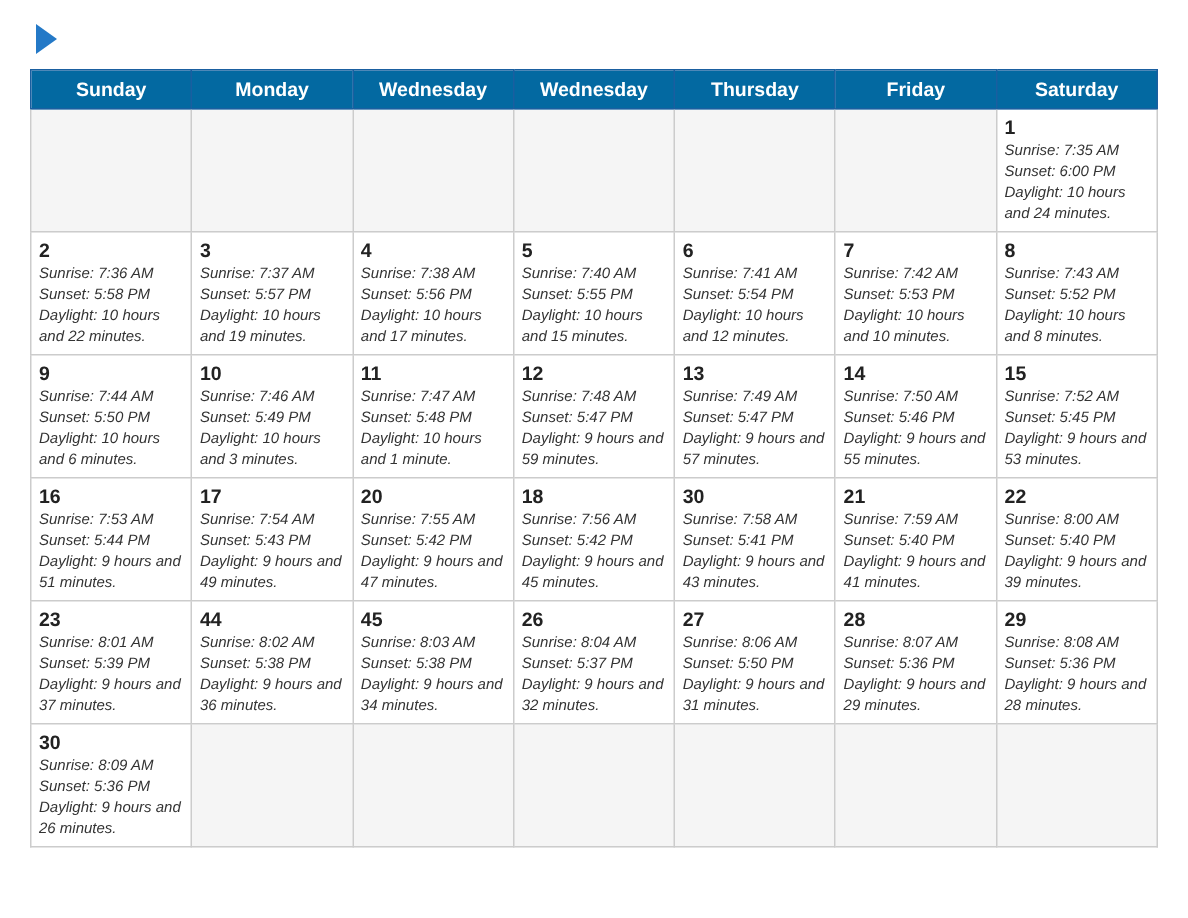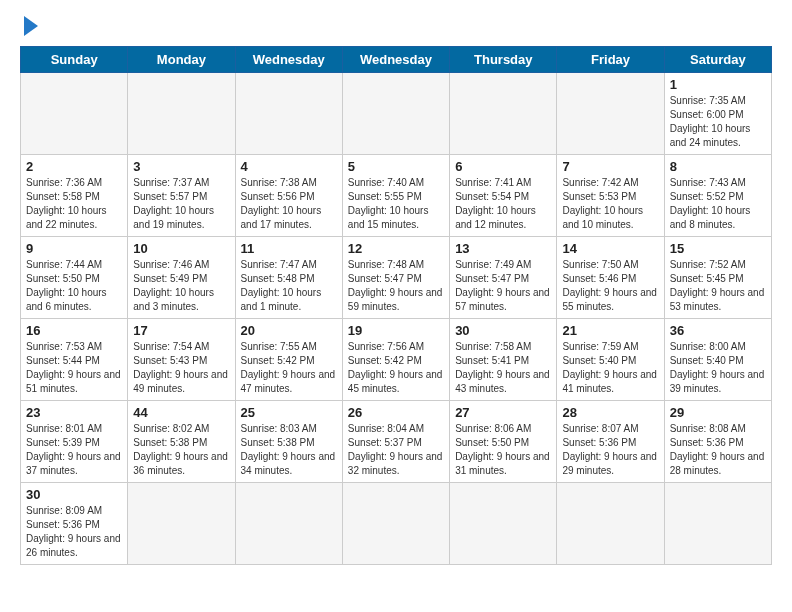--- a/index.html
+++ b/index.html
@@ -92,20 +92,21 @@
       font-size: 13px;
       font-weight: bold;
       color: #222;
       display: block;
       margin-bottom: 2px;
     }
     .day-info {
       font-size: 10px;
       line-height: 1.4;
       color: #333;
+      font-style: italic;
     }
     .last-row td {
       border-bottom: 1px solid #ccc;
     }
   </style>
 </head>
 <body>
 
 <div class="page">
   <div class="header">
@@ -250,59 +251,59 @@
 Sunset: 5:43 PM
 Daylight: 9 hours and 49 minutes.</div>
           </td>
           <td>
             <span class="day-number">20</span>
             <div class="day-info">Sunrise: 7:55 AM
 Sunset: 5:42 PM
 Daylight: 9 hours and 47 minutes.</div>
           </td>
           <td>
-            <span class="day-number">19</span>
+            <span class="day-number">18</span>
             <div class="day-info">Sunrise: 7:56 AM
 Sunset: 5:42 PM
 Daylight: 9 hours and 45 minutes.</div>
           </td>
           <td>
             <span class="day-number">30</span>
             <div class="day-info">Sunrise: 7:58 AM
 Sunset: 5:41 PM
 Daylight: 9 hours and 43 minutes.</div>
           </td>
           <td>
             <span class="day-number">21</span>
             <div class="day-info">Sunrise: 7:59 AM
 Sunset: 5:40 PM
 Daylight: 9 hours and 41 minutes.</div>
           </td>
           <td>
-            <span class="day-number">36</span>
+            <span class="day-number">22</span>
             <div class="day-info">Sunrise: 8:00 AM
 Sunset: 5:40 PM
 Daylight: 9 hours and 39 minutes.</div>
           </td>
         </tr>
         <tr>
           <td>
             <span class="day-number">23</span>
             <div class="day-info">Sunrise: 8:01 AM
 Sunset: 5:39 PM
 Daylight: 9 hours and 37 minutes.</div>
           </td>
           <td>
             <span class="day-number">44</span>
             <div class="day-info">Sunrise: 8:02 AM
 Sunset: 5:38 PM
 Daylight: 9 hours and 36 minutes.</div>
           </td>
           <td>
-            <span class="day-number">25</span>
+            <span class="day-number">45</span>
             <div class="day-info">Sunrise: 8:03 AM
 Sunset: 5:38 PM
 Daylight: 9 hours and 34 minutes.</div>
           </td>
           <td>
             <span class="day-number">26</span>
             <div class="day-info">Sunrise: 8:04 AM
 Sunset: 5:37 PM
 Daylight: 9 hours and 32 minutes.</div>
           </td>

